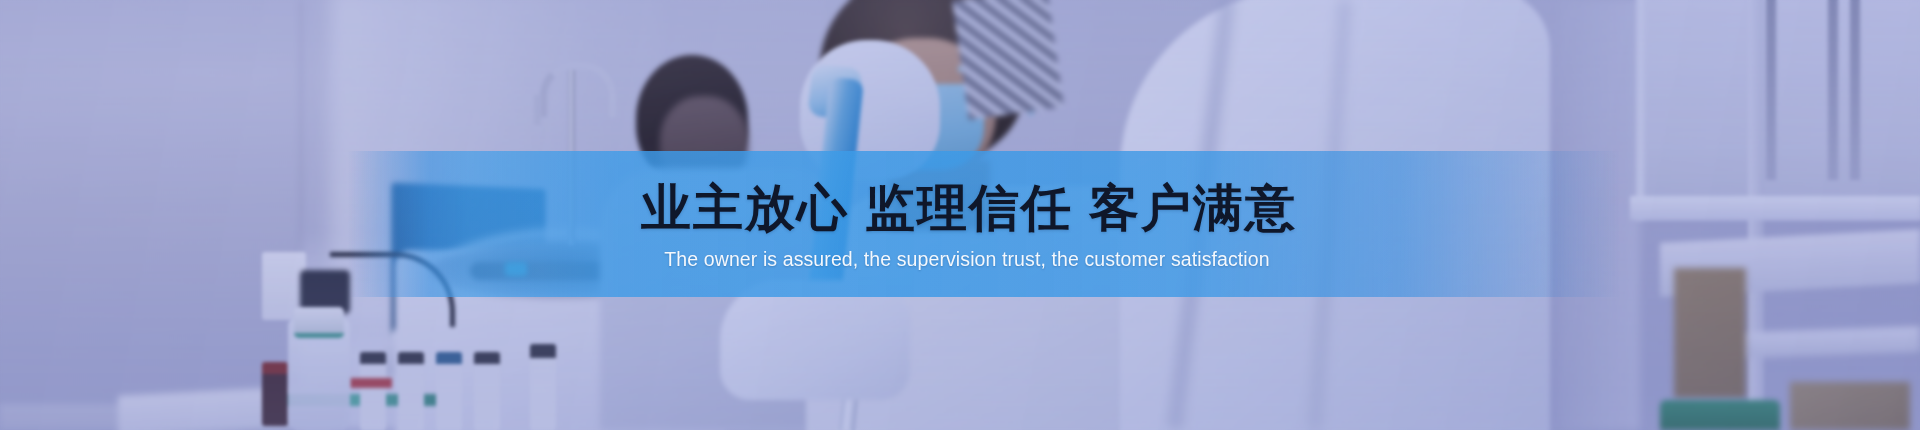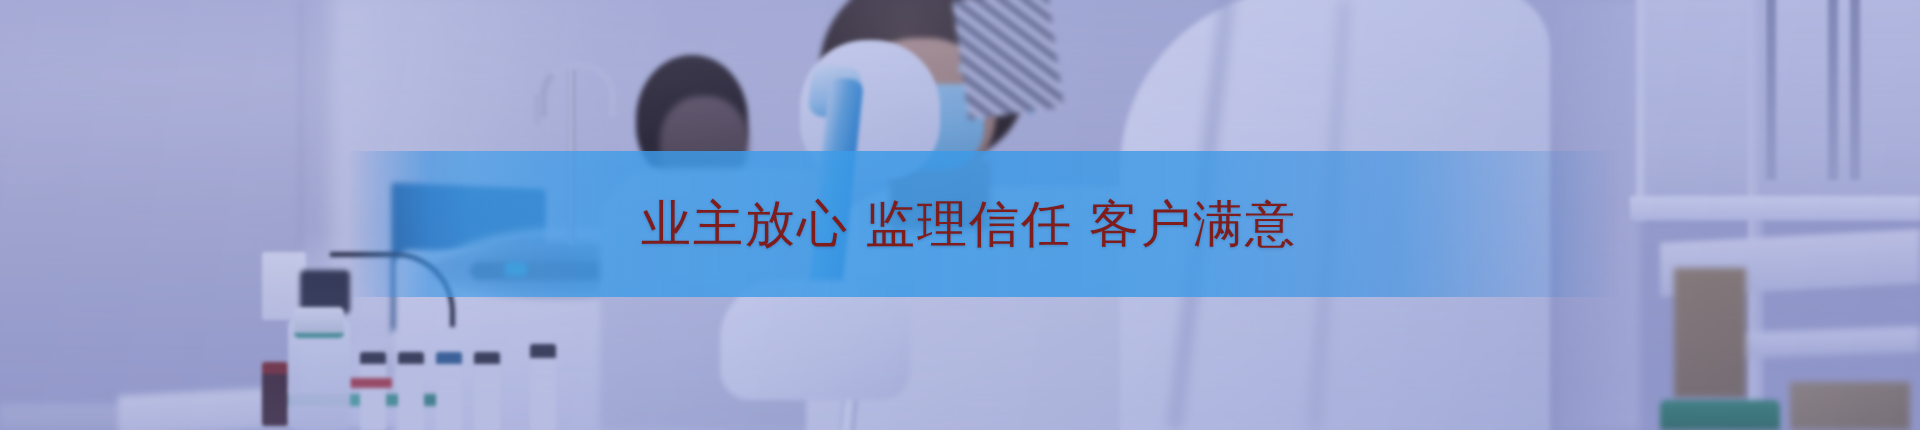--- a/index.html
+++ b/index.html
@@ -509,22 +509,22 @@
     height: 146px;
     display: flex;
     flex-direction: column;
     align-items: center;
     justify-content: center;
   }
   .headline {
     margin: 6px;
     font-size: 50px;
     line-height: 1.02;
-    font-weight: 400;
-    color: #7f1d1d;
+    font-weight: 700;
+    color: #0f172a;
     letter-spacing: 2px;
     white-space: nowrap;
     text-shadow: 0 1px 3px rgba(20,60,110,.28);
     transform: translateX(9px);
   }
   .subline {
     margin: 9px 0 0 0;
     font-size: 19.5px;
     line-height: 1.1;
     font-weight: 400;
@@ -616,15 +616,16 @@
     <div class="grade"></div>
     <div class="grade-2"></div>
     <div class="scene-blur"></div>
   </div>
 
   <div class="band"></div>
   <div class="band-strong"></div>
 
   <div class="text-block">
     <h1 class="headline">业主放心 监理信任  客户满意</h1>
+    <p class="subline">The owner is assured, the supervision trust, the customer satisfaction</p>
   </div>
 
 </div>
 
 </body></html>

